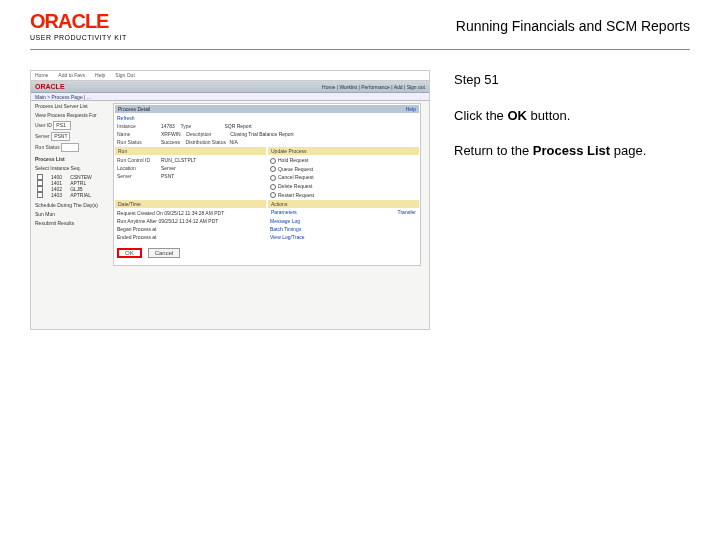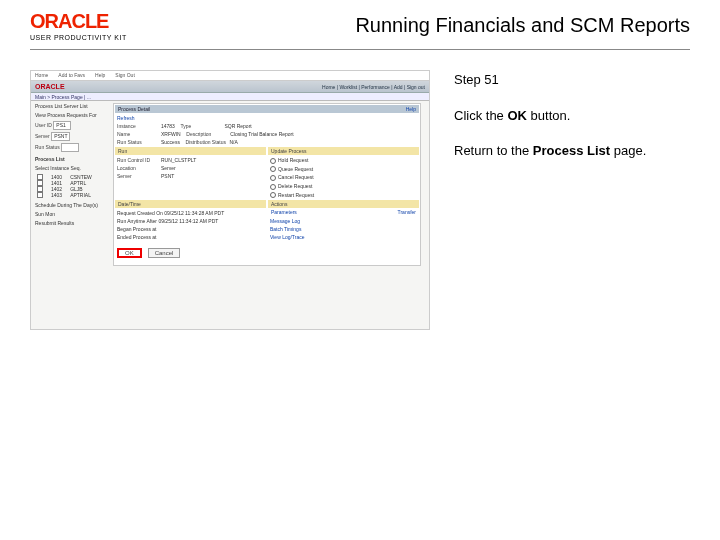--- a/index.html
+++ b/index.html
@@ -14,21 +14,21 @@
   }
   .header {
     display: flex;
     align-items: center;
     justify-content: space-between;
     padding: 10px 30px 4px 30px;
   }
   .logo-block { display: flex; flex-direction: column; }
   .oracle-logo { color: #e20; font-weight: bold; font-size: 20px; letter-spacing: -1px; font-family: Arial, sans-serif; }
   .upk { font-size: 7px; letter-spacing: 0.5px; color: #000; margin-top: 1px; }
-  .title { font-size: 20px; font-weight: normal; color: #000; }
+  .title { font-size: 14px; font-weight: normal; color: #000; }
   .hr { height: 1px; background: #888; margin: 4px 30px 0 30px; }
 
   .content {
     display: flex;
     padding: 20px 30px 0 30px;
     gap: 24px;
     justify-content: center;
   }
   .screenshot {
     width: 400px;

